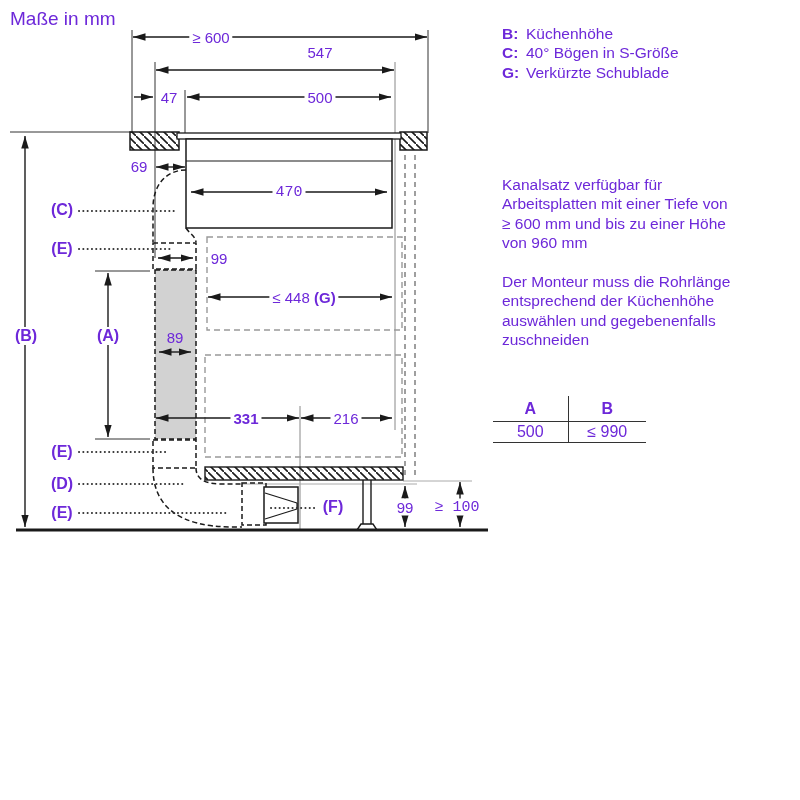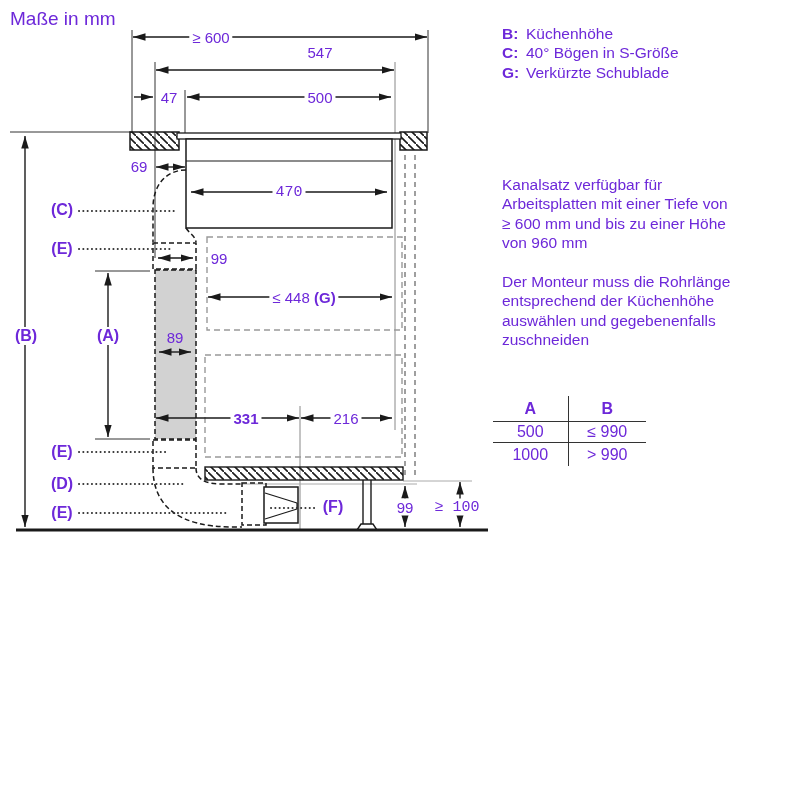--- a/index.html
+++ b/index.html
@@ -189,19 +189,15 @@
 
   <div class="spec-table">
     <div class="tr head">
       <div class="td c1">A</div>
       <div class="td c2">B</div>
     </div>
     <div class="tr r1">
       <div class="td c1">500</div>
       <div class="td c2">≤ 990</div>
     </div>
-    <div class="tr r2">
-      <div class="td c1">1000</div>
-      <div class="td c2">&gt; 990</div>
-    </div>
   </div>
 
 </div>
 
 </body></html>

